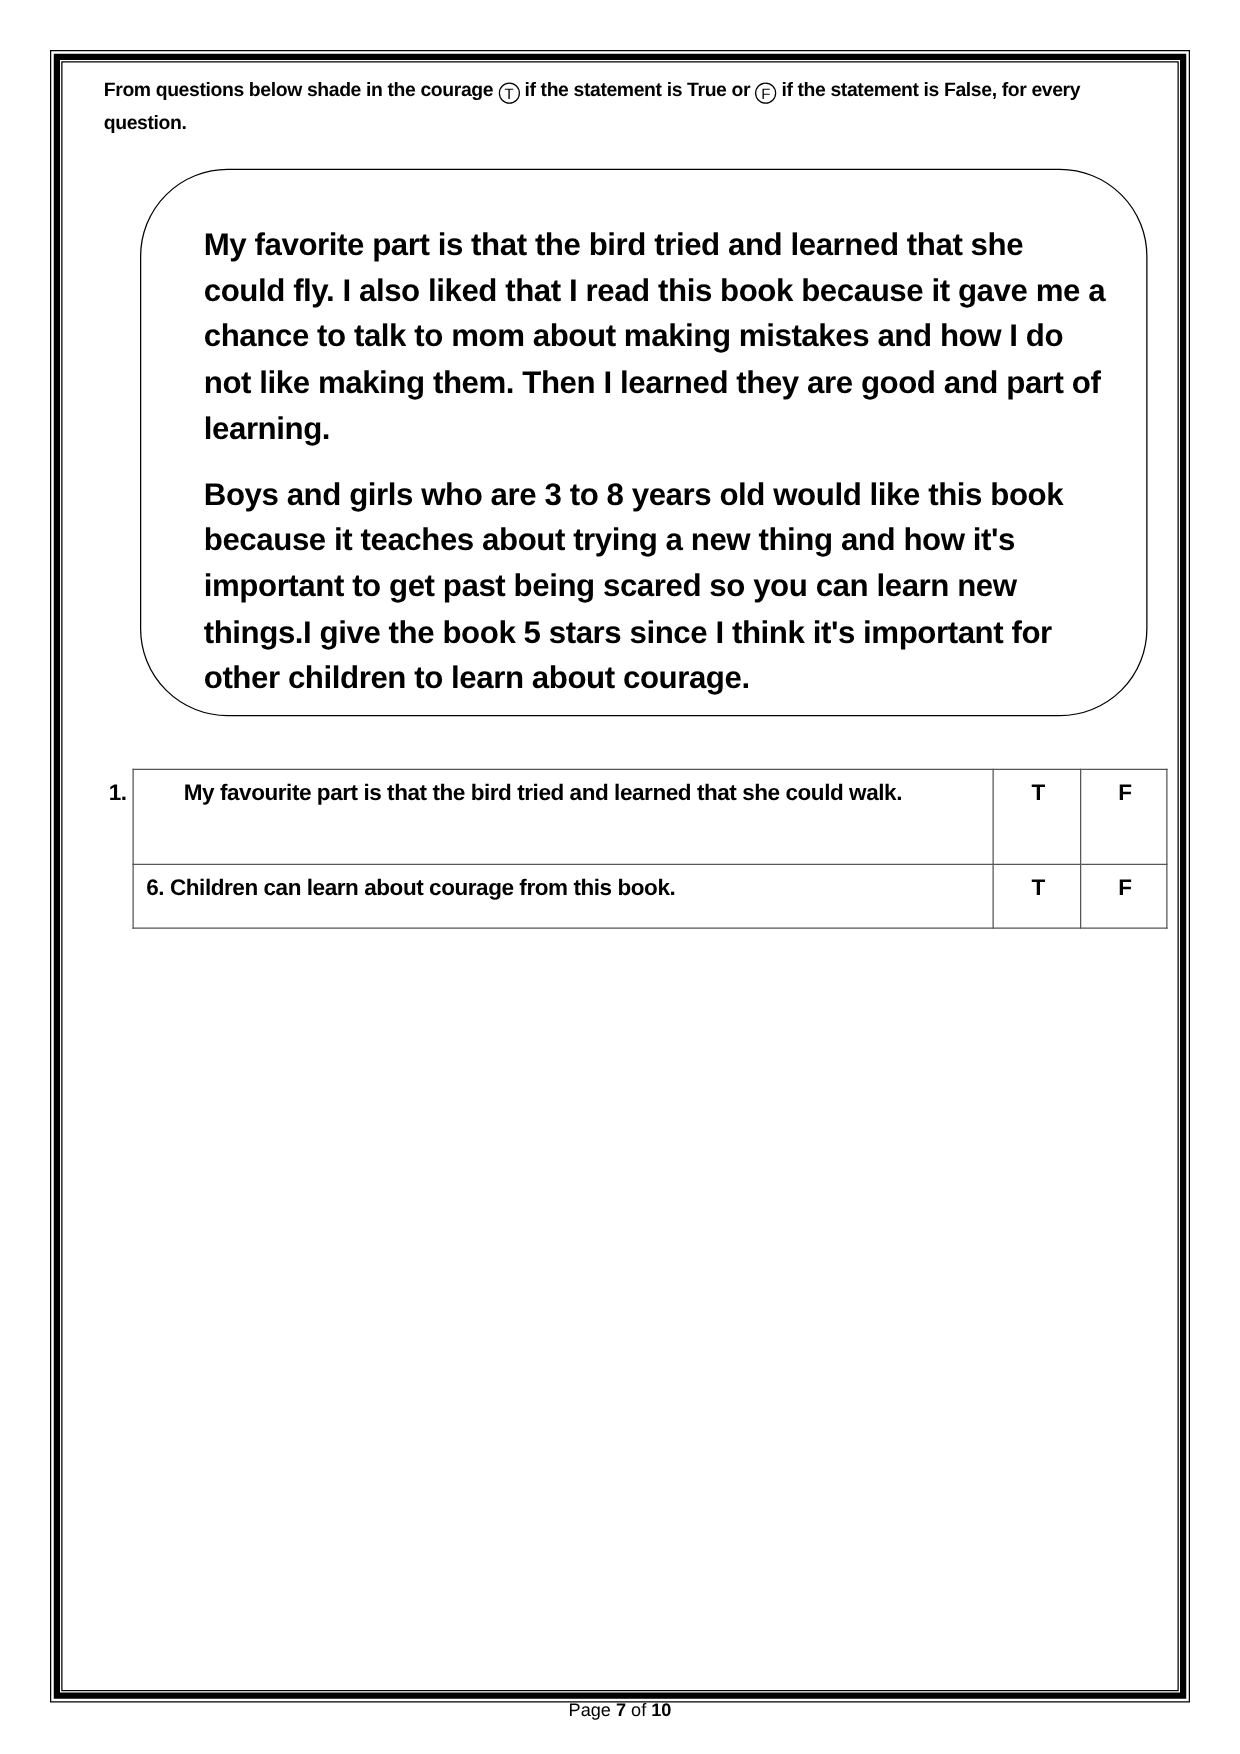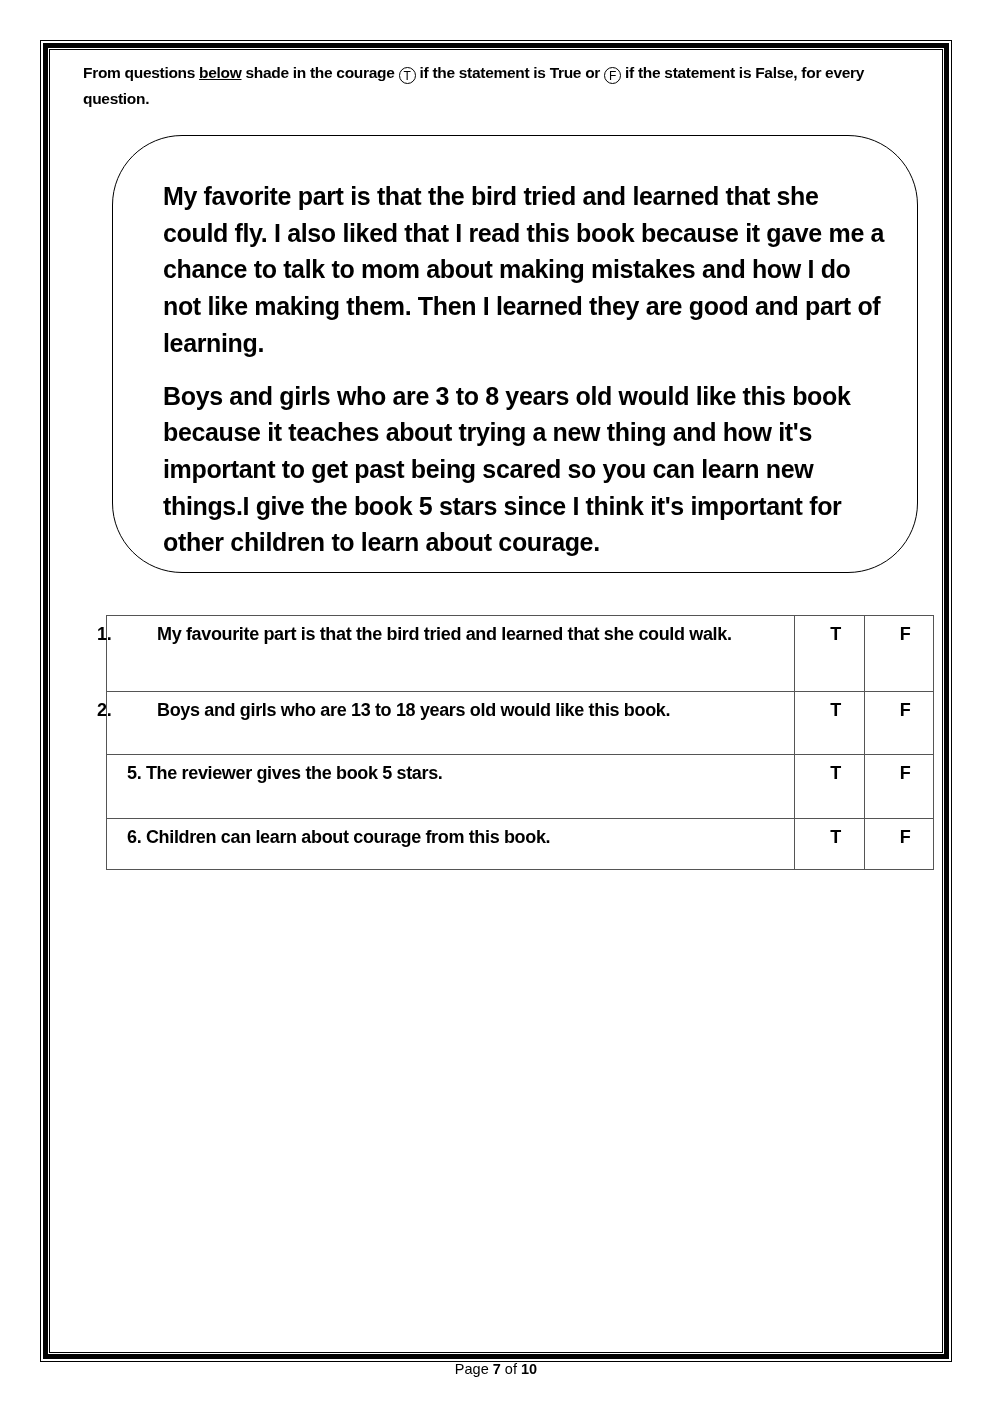--- a/index.html
+++ b/index.html
@@ -17,21 +17,21 @@
     }
     .frame-inner {
       position: absolute; left: 49px; top: 49px; width: 894px; height: 1304px;
       border: 1px solid #000; box-sizing: border-box;
     }
     .instructions {
       position: absolute; left: 83px; top: 60px; width: 840px;
       font-size: 15.5px; font-weight: bold; line-height: 26px;
       letter-spacing: -0.3px;
     }
-    .instructions .u { text-decoration: underline; }
+    .instructions .u { }
     .circ {
       display: inline-block; width: 17px; height: 17px; line-height: 17px;
       border: 1.3px solid #000; border-radius: 50%; text-align: center;
       font-size: 12px; font-weight: normal; vertical-align: -2px; box-sizing: border-box;
     }
     .review-box {
       position: absolute; left: 112px; top: 135px; width: 806px; height: 438px;
       border: 1.5px solid #000; border-radius: 70px; box-sizing: border-box;
     }
     .review-text {
@@ -39,21 +39,21 @@
       font-size: 25px; font-weight: bold; line-height: 36.7px;
       letter-spacing: -0.35px;
     }
     .review-text p { margin: 16px; }
     table.quiz {
       position: absolute; left: 106px; top: 615px; width: 827px;
       border-collapse: collapse; table-layout: fixed;
       font-size: 18px; font-weight: bold; letter-spacing: -0.35px;
     }
     table.quiz td {
-      border: 1.5px solid #555; vertical-align: top; padding: 4px 8px 0 20px;
+      border: 1.5px solid #555; vertical-align: top; padding: 4px 8px 0 10px;
       line-height: 28px;
     }
     table.quiz td.opt { text-align: center; padding-top: 4px; }
     col.c-q { width: 688px; }
     col.c-t { width: 70px; }
     col.c-f { width: 69px; }
     .r1 td { height: 71px; }
     .r2 td { height: 58px; }
     .r3 td { height: 51px; }
     .r4 td { height: 70px; }
@@ -90,32 +90,20 @@
       <col class="c-f">
     </colgroup>
   <tbody>
     <tr class="r1">
       <td>
           <span class="indent-list"><span class="qtext-num">1.</span><span>My favourite part is that the bird tried and learned that she could walk.</span></span>
         </td>
       <td class="opt">T</td>
       <td class="opt">F</td>
     </tr>
-    <tr class="r2">
-      <td>
-          <span class="indent-list"><span class="qtext-num">2.</span><span>Boys and girls who are 13 to 18 years old would like this book.</span></span>
-        </td>
-      <td class="opt">T</td>
-      <td class="opt">F</td>
-    </tr>
-    <tr class="r5">
-      <td><span>5. The reviewer gives the book 5 stars.</span></td>
-      <td class="opt">T</td>
-      <td class="opt">F</td>
-    </tr>
     <tr class="r6">
       <td><span>6. Children can learn about courage from this book.</span></td>
       <td class="opt">T</td>
       <td class="opt">F</td>
     </tr>
   </tbody>
 </table>
 
 <div class="footer"><span style="white-space:pre;">Page </span><b>7</b><span style="white-space:pre;"> of </span><b>10</b></div>
 

